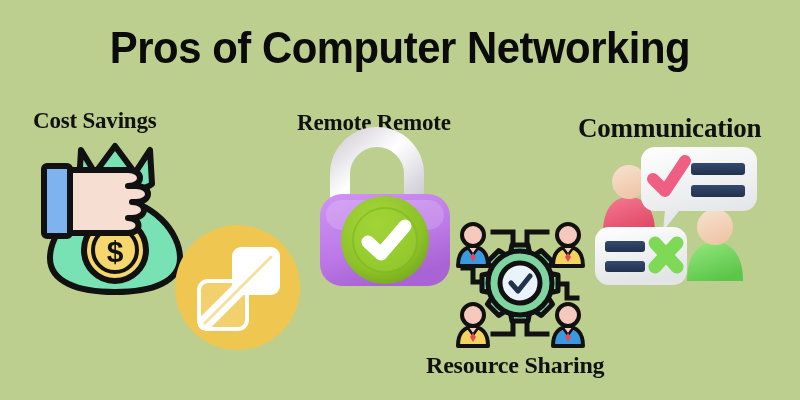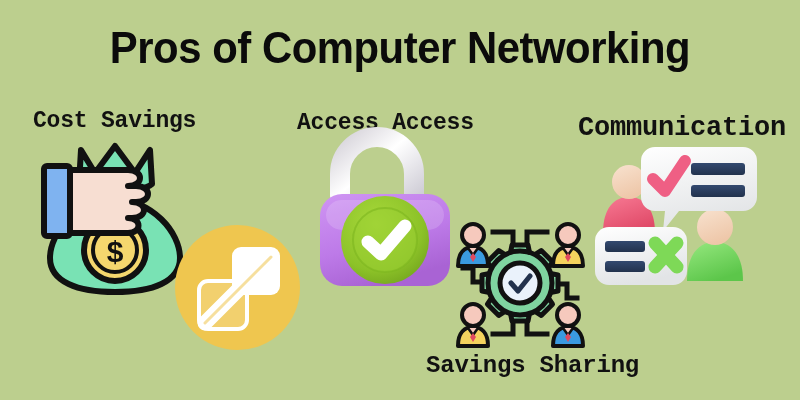--- a/index.html
+++ b/index.html
@@ -24,21 +24,21 @@
     transform:scaleX(0.93);
     white-space:nowrap;
   }
 
   
   .label{
     position:absolute;
     font-weight:700;
     color:#111111;
     white-space:nowrap;
-    font-family:Liberation Mono, monospace;
+    font-family:Liberation Serif, serif;
     letter-spacing:-0.2px;
   }
   .lbl-cost{left:33px;top:108px;font-size:23px;}
   .lbl-remote{left:297px;top:110px;font-size:23px;}
   .lbl-comm{left:578px;top:113px;font-size:27px;}
   .lbl-scal{left:170px;top:352px;font-size:23px;}
   .lbl-res{left:426px;top:352px;font-size:24px;}
 
   .art{position:absolute;}
 
@@ -95,21 +95,21 @@
       <rect x="24" y="56" width="48" height="48" rx="9" fill="#ffffff" opacity="0.18"></rect>
       <rect x="24" y="56" width="48" height="48" rx="9" fill="none" stroke="#ffffff" stroke-width="4"></rect>
 
       <path d="M30 98 L96 32" stroke="#ffffff" stroke-width="15" stroke-linecap="round"></path>
       <path d="M70 26 L103 26 L103 59 Z" fill="#ffffff"></path>
       <path d="M30 98 L96 32" stroke="#efc64f" stroke-width="3" stroke-linecap="round" opacity="0.55"></path>
     </svg>
   </div>
 
 
-  <div class="label lbl-remote">Access Access</div>
+  <div class="label lbl-remote">Remote Remote</div>
 
   <div class="art art-lock">
     <svg width="155" height="180" viewBox="0 0 155 180">
       <defs>
         <linearGradient id="gShackle" x1="0" y1="0" x2="1" y2="1">
           <stop offset="0%" stop-color="#d6d3da"></stop>
           <stop offset="45%" stop-color="#ffffff"></stop>
           <stop offset="100%" stop-color="#cfcdd6"></stop>
         </linearGradient>
         <linearGradient id="gBody" x1="0" y1="0" x2="0.4" y2="1">
@@ -188,21 +188,21 @@
 
       <g transform="translate(107,84)">
         <circle cx="16" cy="13" r="11" fill="#f6c9bd" stroke="#111111" stroke-width="4"></circle>
         <path d="M1 44 C1 30 8 25 16 25 C24 25 31 30 31 44 Z" fill="#3a9ae0" stroke="#111111" stroke-width="4" stroke-linejoin="round"></path>
         <path d="M11 26 L16 33 L21 26" fill="#f6c9bd" stroke="#111111" stroke-width="2.5"></path>
         <path d="M16 31 L19 35 L16 40 L13 35 Z" fill="#e04a5f"></path>
       </g>
     </svg>
   </div>
 
-  <div class="label lbl-res">Savings Sharing</div>
+  <div class="label lbl-res">Resource Sharing</div>
 
   <div class="label lbl-comm">Communication</div>
 
   <div class="art art-comm">
     <svg width="200" height="160" viewBox="0 0 200 160">
       <defs>
         <linearGradient id="gPink" x1="0" y1="0" x2="0.5" y2="1">
           <stop offset="0%" stop-color="#f87a94"></stop>
           <stop offset="100%" stop-color="#e04a68"></stop>
         </linearGradient>

